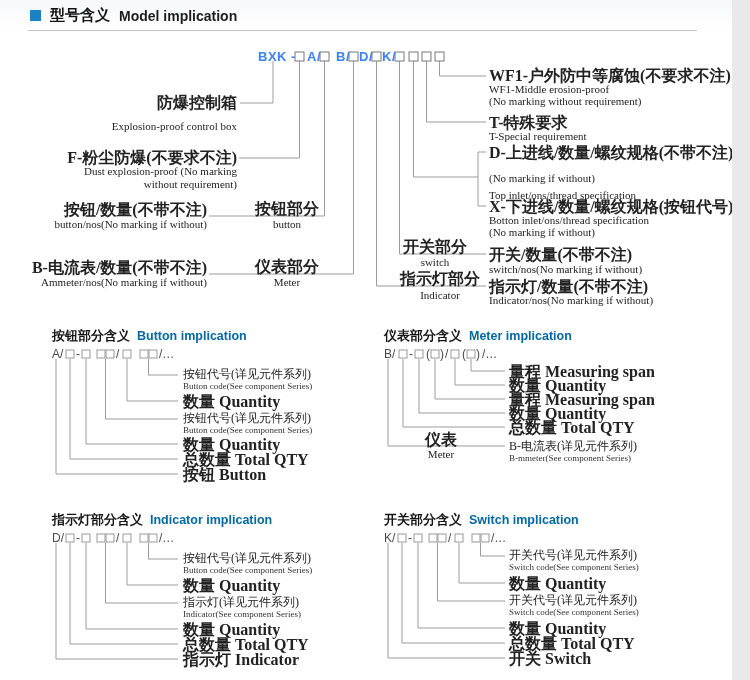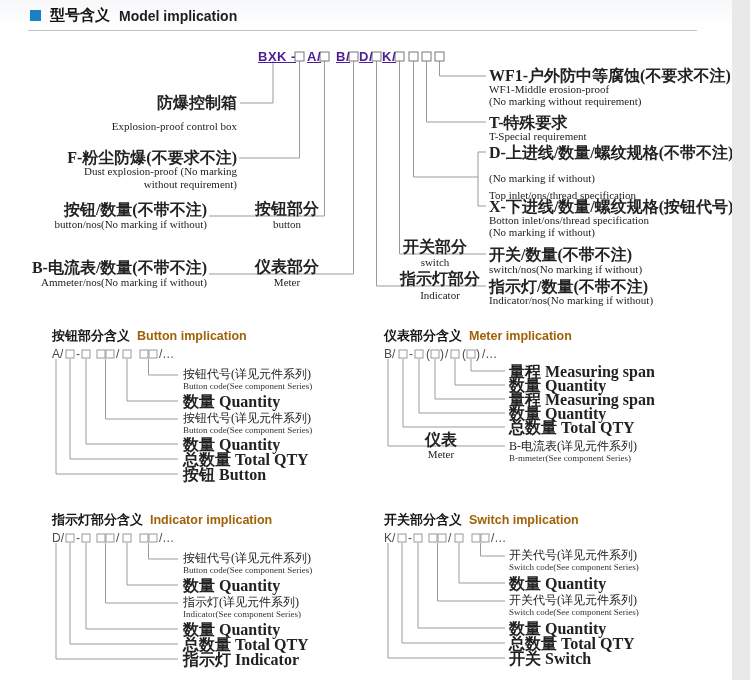--- a/index.html
+++ b/index.html
@@ -7,33 +7,33 @@
           font-family:"Liberation Sans",sans-serif;}
   .lbl{position:absolute;color:#222;line-height:13px;white-space:nowrap;
        font-family:"Liberation Serif","DejaVu Serif",serif;}
   .zh{font-size:16px;font-weight:bold;}
   .zhr{font-size:12px;font-weight:normal;}
   .en{font-size:11px;font-weight:normal;line-height:12.5px;}
   .ens{font-size:9px;font-weight:normal;line-height:10px;color:#333;}
   .ra{text-align:right;}
   .ctr{text-align:center;}
   .wrap{white-space:normal;}
-  .code{position:absolute;font:bold 13px "Liberation Sans",sans-serif;color:#4c1d95;
-        letter-spacing:.5px;white-space:nowrap;text-decoration:underline;}
+  .code{position:absolute;font:bold 13px "Liberation Sans",sans-serif;color:#3b82f6;
+        letter-spacing:.5px;white-space:nowrap;}
   .scode{position:absolute;font:12px "Liberation Sans",sans-serif;color:#4a4a4a;white-space:nowrap;}
   .hdr{position:absolute;left:30px;top:6px;display:flex;align-items:center;gap:9px;}
   .hdr .sq{width:11px;height:11px;background:#1a82c4;}
   .hdr .t-zh{font:bold 15px "Liberation Sans",sans-serif;color:#111;}
   .hdr .t-en{font:bold 14px "Liberation Sans",sans-serif;color:#1d1d1d;}
   .hband{position:absolute;left:0;top:0;width:750px;height:30px;
          background:linear-gradient(180deg,#f7f8fa,#ffffff);}
   .rule{position:absolute;left:28px;top:30px;width:669px;height:1px;background:#c3c3c3;}
   .stitle{position:absolute;display:flex;align-items:baseline;gap:7px;}
   .stitle .s-zh{font:bold 13px "Liberation Sans",sans-serif;color:#151515;}
-  .stitle .s-en{font:bold 12.5px "Liberation Sans",sans-serif;color:#a16207;}
+  .stitle .s-en{font:bold 12.5px "Liberation Sans",sans-serif;color:#0369a1;}
   svg{position:absolute;left:0;top:0;pointer-events:none;}
 </style>
 </head>
 <body>
 
 <div id="canvas">
 
   <div class="hband"></div>
   <div class="hdr">
     <span class="sq"></span>

